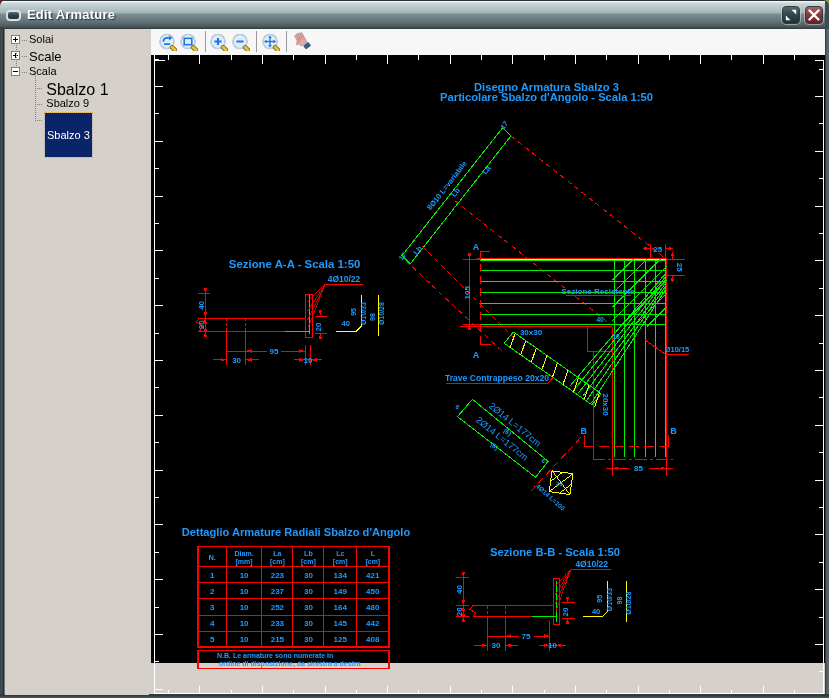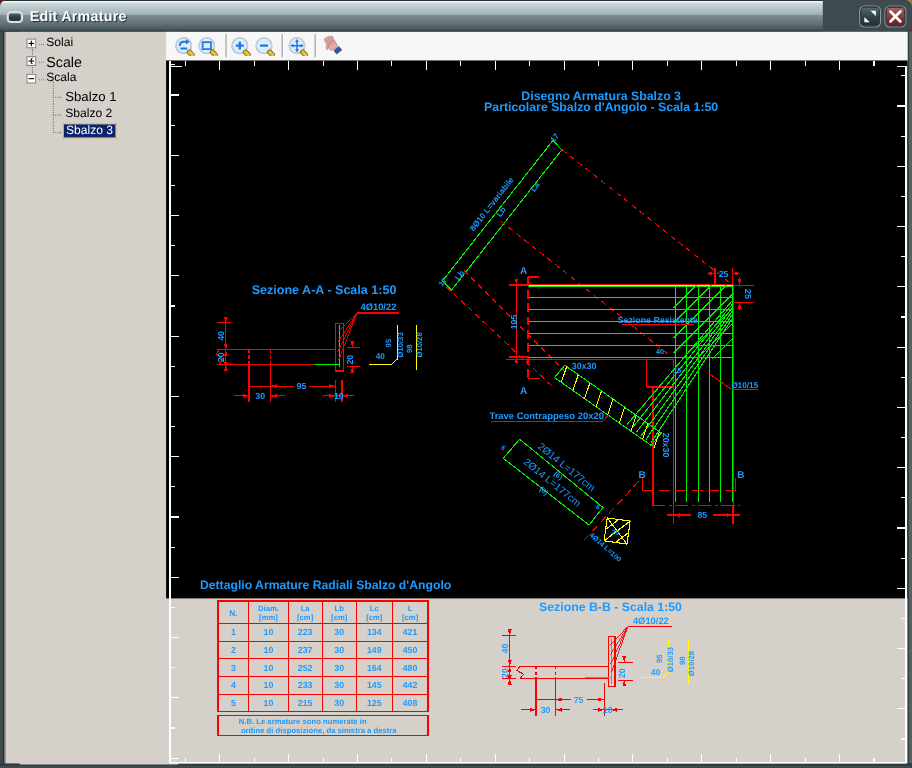--- a/index.html
+++ b/index.html
@@ -1,33 +1,33 @@
 <!DOCTYPE html>
 <html><head><meta charset="utf-8"><style>
 *{box-sizing:border-box;margin:0;padding:0;-webkit-font-smoothing:antialiased}
 body{width:829px;height:698px;overflow:hidden;font-family:"Liberation Sans",sans-serif;background:#3d3d35;position:relative}
 .corner-tl{position:absolute;left:0;top:0;width:6px;height:6px;background:#5c2420}
 .corner-tr{position:absolute;right:0;top:0;width:6px;height:6px;background:#8f9042}
 .win{position:absolute;left:0;top:0;width:829px;height:698px;border-radius:6px 6px 0 0;
  background:#3e4a4e;overflow:hidden}
-.titlebar{position:absolute;left:0;top:0;width:748px;height:29px;
+.titlebar{position:absolute;left:0;top:0;width:825px;height:29px;
  background:linear-gradient(to bottom,#2a3335 0px,#2a3335 1px,#eef2f3 1px,#edf1f2 2px,#cbd8dc 3px,#a2b3b7 13px,#7d8e92 14px,#64757a 21px,#4e5b5f 26px,#3a4649 28px,#2f393c 29px)}
 .brd-l{position:absolute;left:0;top:29px;width:5px;height:665px;background:linear-gradient(to right,#3e4a4e 0,#3e4a4e 3px,#212a2c 3px,#212a2c 4px,#7a7a78 4px,#7a7a78 5px)}
 .brd-r{position:absolute;left:825px;top:29px;width:4px;height:665px;background:linear-gradient(to right,#333d40 0,#333d40 1px,#4e5a5e 1px,#5f6b6f 4px)}
 .brd-b{position:absolute;left:0;top:694px;width:829px;height:4px;background:linear-gradient(to bottom,#303a3d 0,#303a3d 1.5px,#4c595d 4px)}
 .ticon{position:absolute;left:6px;top:9.5px;width:15px;height:11px;border:2px solid #d7e0e2;border-radius:4px;
  background:linear-gradient(to bottom,#5a6d73 0%,#31424a 45%,#22323a 100%)}
 .ttext{position:absolute;left:27px;top:6.5px;will-change:transform;font-size:13px;font-weight:bold;color:#fff;text-shadow:1px 1px 1px rgba(10,25,30,.8);letter-spacing:.2px}
 .btn{position:absolute;top:5.5px;width:18px;height:18px;border-radius:4px;border:1px solid #2c3c40;box-shadow:0 0 0 1px rgba(200,215,218,.55)}
 .btn-r{left:782px;background:linear-gradient(to bottom,#566b70 0%,#33474c 45%,#1f3136 100%)}
 .btn-x{left:805px;background:linear-gradient(to bottom,#a8625f 0%,#8c3a40 45%,#671f27 100%)}
 .client{position:absolute;left:5px;top:29px;width:820px;height:665px;background:#d5d1ca}
-.panel{position:absolute;left:13px;top:0;width:144px;height:666px;background:#d5d1ca}
+.panel{position:absolute;left:0;top:0;width:144px;height:666px;background:#d5d1ca}
 .tbar{position:absolute;left:146px;top:0;width:674px;height:26px;background:#f7f7f7}
-.canvas{position:absolute;left:146px;top:26px;width:674px;height:489px;background:#000}
+.canvas{position:absolute;left:146px;top:26px;width:674px;height:608px;background:#000}
 text{font-family:"Liberation Sans",sans-serif}
 </style></head><body>
 <div class="corner-tl"></div>
 <div class="corner-tr"></div>
 <div class="win">
  <div class="brd-l"></div>
     <div class="brd-r"></div>
     <div class="brd-b"></div>
  <div class="titlebar">
   <div class="ticon"></div>
@@ -56,25 +56,25 @@
 <div style="position:absolute;left:10px;top:24px;width:1px;height:5px;background:#000"></div>
 <div style="position:absolute;left:17px;top:27px;width:6px;height:1px;background-image:repeating-linear-gradient(to right,#7f7f7f 0 1px,transparent 1px 2px)"></div>
 <div style="position:absolute;left:24px;top:20px;font-size:13px;color:#000">Scale</div>
 <div style="position:absolute;left:6px;top:38px;width:9px;height:9px;background:#fff;border:1px solid #7f7f7f"></div>
 <div style="position:absolute;left:8px;top:42px;width:5px;height:1px;background:#000"></div>
 <div style="position:absolute;left:17px;top:43px;width:6px;height:1px;background-image:repeating-linear-gradient(to right,#7f7f7f 0 1px,transparent 1px 2px)"></div>
 <div style="position:absolute;left:24px;top:36px;font-size:11px;color:#000">Scala</div>
 <div style="position:absolute;left:11px;top:14px;width:1px;height:24px;background-image:repeating-linear-gradient(to bottom,#7f7f7f 0 1px,transparent 1px 2px)"></div>
 <div style="position:absolute;left:30.3px;top:45px;width:1px;height:46px;background-image:repeating-linear-gradient(to bottom,#7f7f7f 0 1px,transparent 1px 2px)"></div>
 <div style="position:absolute;left:30.3px;top:59px;width:8.099999999999998px;height:1px;background-image:repeating-linear-gradient(to right,#7f7f7f 0 1px,transparent 1px 2px)"></div>
-<div style="position:absolute;left:41.3px;top:52px;font-size:12px;color:#000">Sbalzo 1</div>
+<div style="position:absolute;left:41.3px;top:52px;font-size:16px;color:#000">Sbalzo 1</div>
 <div style="position:absolute;left:30.3px;top:75px;width:8.099999999999998px;height:1px;background-image:repeating-linear-gradient(to right,#7f7f7f 0 1px,transparent 1px 2px)"></div>
-<div style="position:absolute;left:41.3px;top:68px;font-size:11px;color:#000">Sbalzo 2</div>
+<div style="position:absolute;left:41.3px;top:68px;font-size:11px;color:#000">Sbalzo 9</div>
 <div style="position:absolute;left:30.3px;top:91px;width:8.099999999999998px;height:1px;background-image:repeating-linear-gradient(to right,#7f7f7f 0 1px,transparent 1px 2px)"></div>
-<div style="position:absolute;left:40px;top:84px;font-size:11px;color:#fff;background:#0a246a;padding:0 2px;outline:1px dotted #d7a847">Sbalzo 3</div>
+<div style="position:absolute;left:40px;top:84px;font-size:11px;color:#fff;background:#0a246a;padding:16px 2px;outline:1px dotted #d7a847">Sbalzo 3</div>
       </div>
   <div class="tbar">
         <svg style="position:absolute;left:6px;top:3px" width="20" height="19" viewBox="0 0 18 18">
           <circle cx="9" cy="9" r="6.7" fill="#dceefc" stroke="#9aa7b8" stroke-width="1.2"></circle>
           <circle cx="9" cy="9" r="6.7" fill="none" stroke="#c8dff2" stroke-width="0.8"></circle>
           <rect x="12.6" y="12.6" width="7" height="3.6" rx="1.4" fill="#e8c23a" stroke="#8a6d1d" stroke-width="0.9" transform="rotate(45 14 14)"></rect>
           <path d="M5.6 9.2 Q5.6 5.6 9.2 5.6 L11.8 5.6" fill="none" stroke="#2277dd" stroke-width="1.7"></path>
           <polygon points="11,3.4 11,8 14.2,5.7" fill="#2277dd"></polygon>
           <path d="M6.2 11.5 L12 11.5" stroke="#2277dd" stroke-width="1.7"></path>
         </svg>

